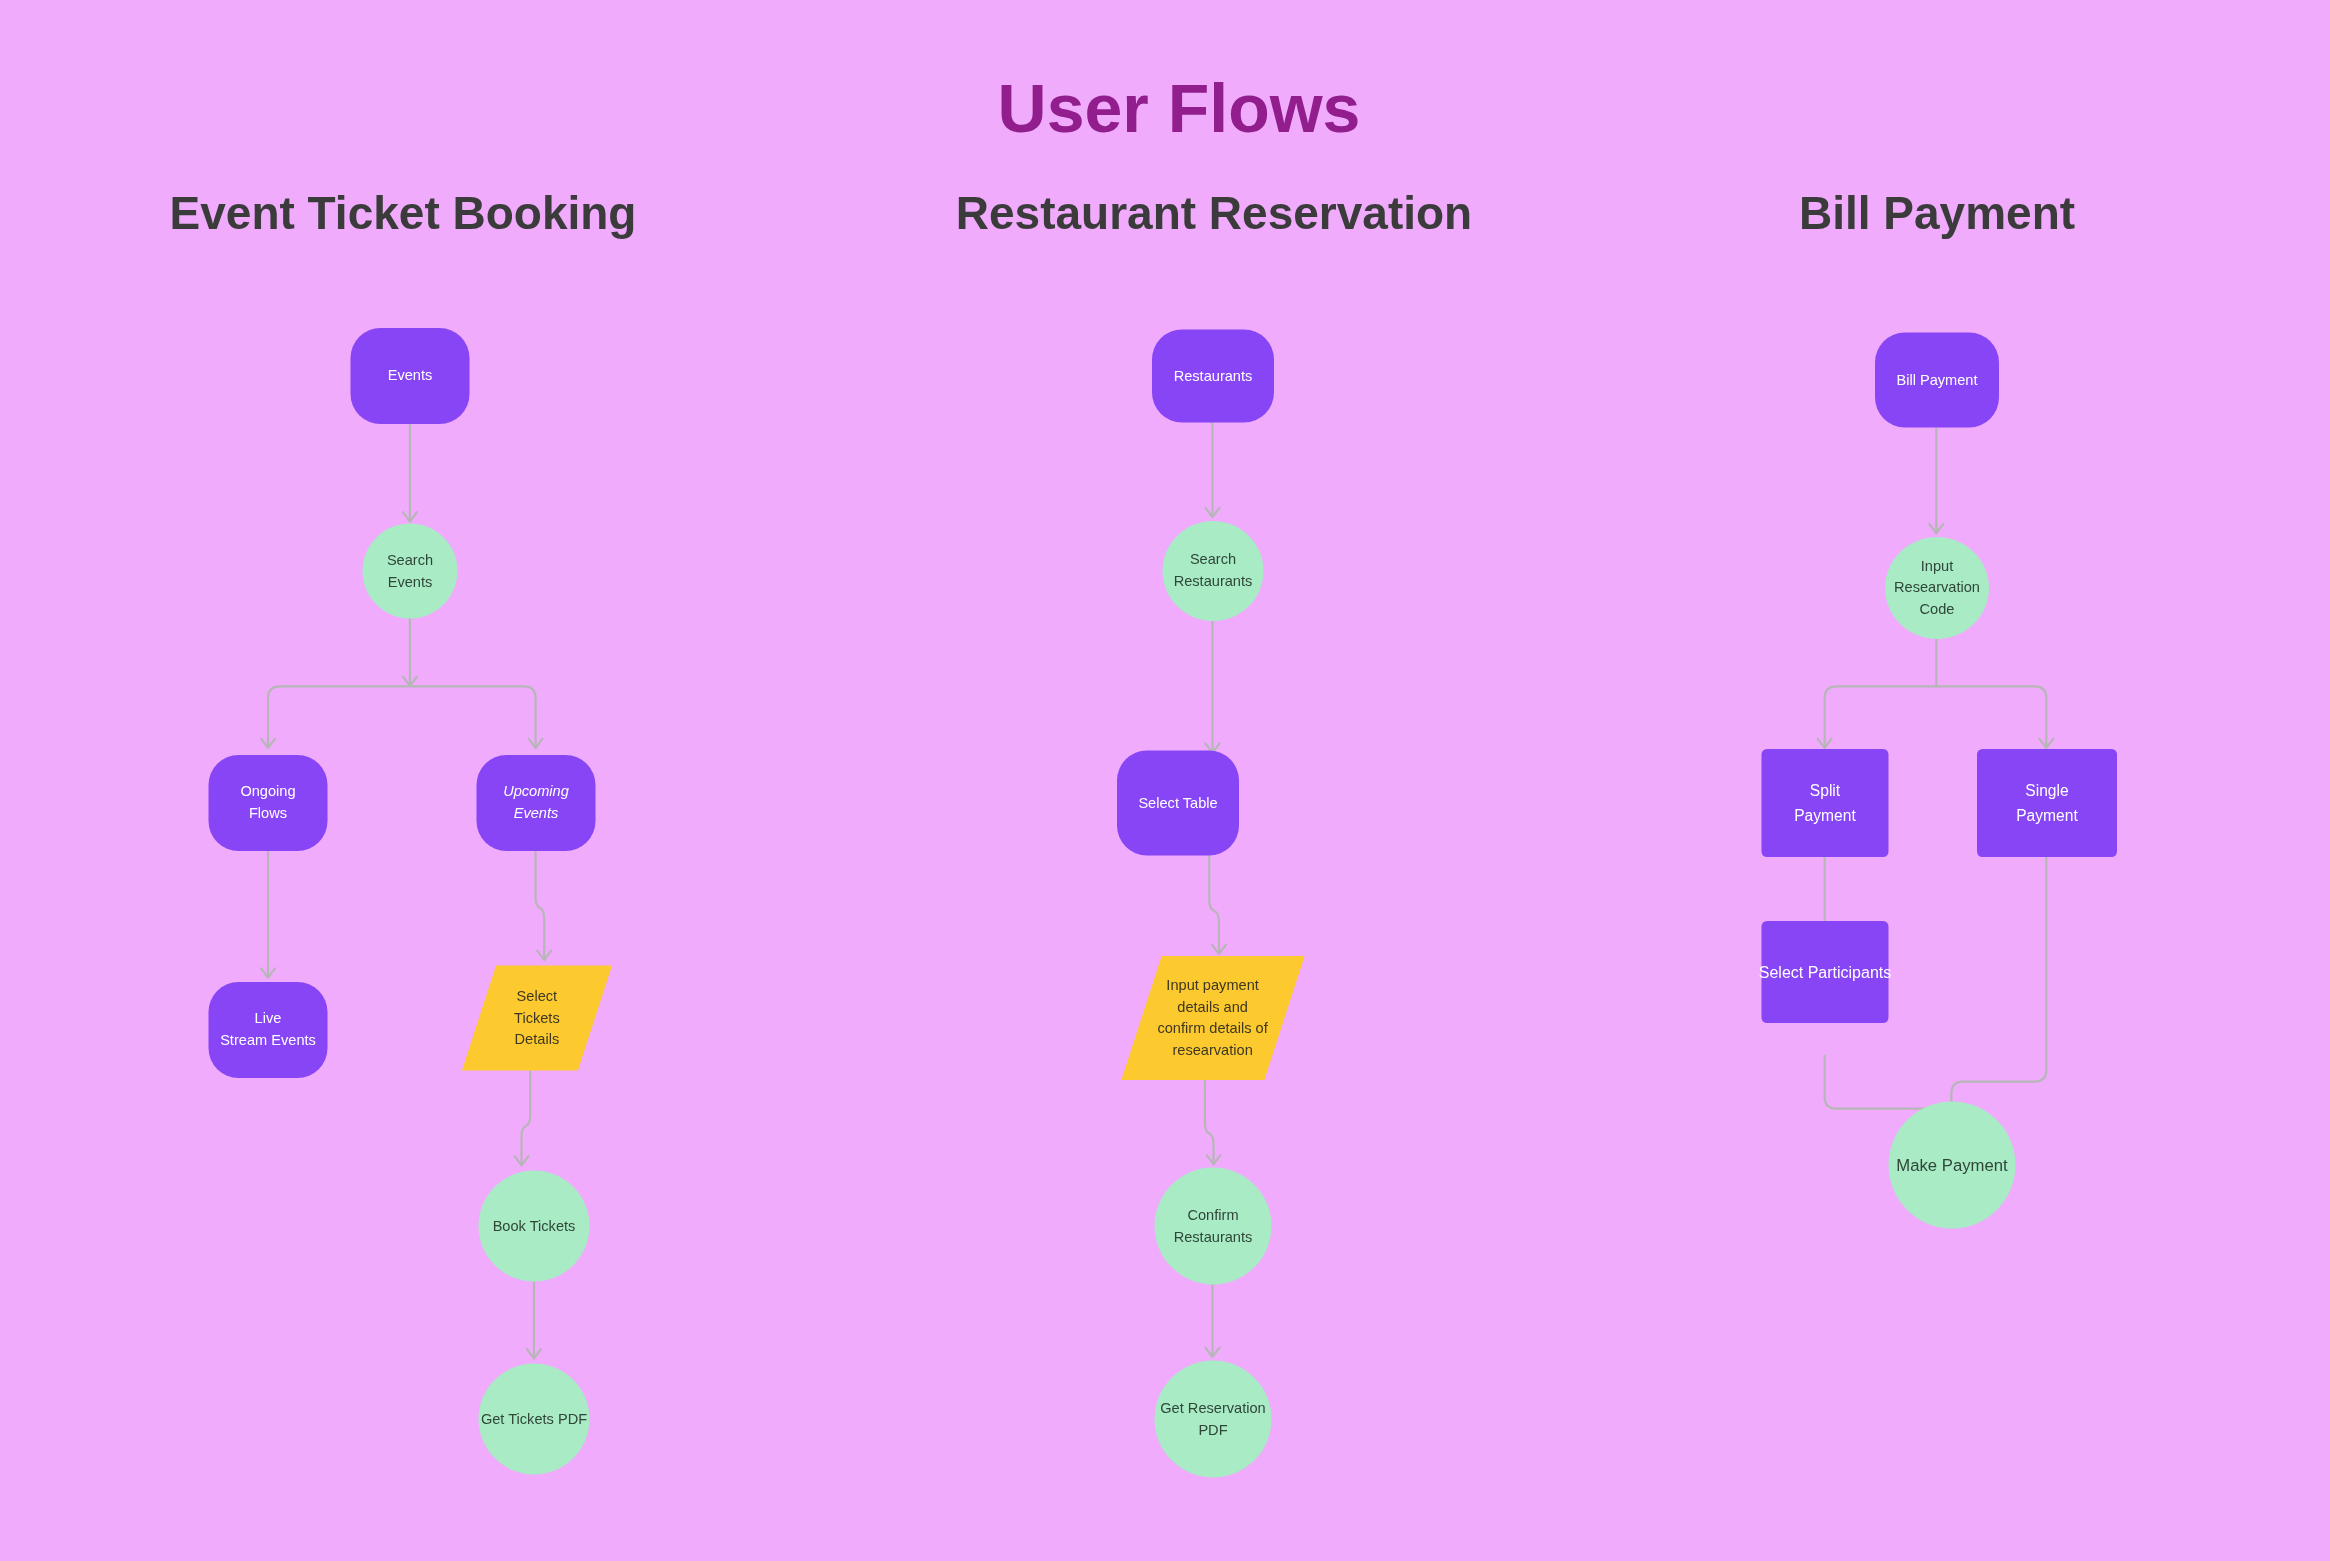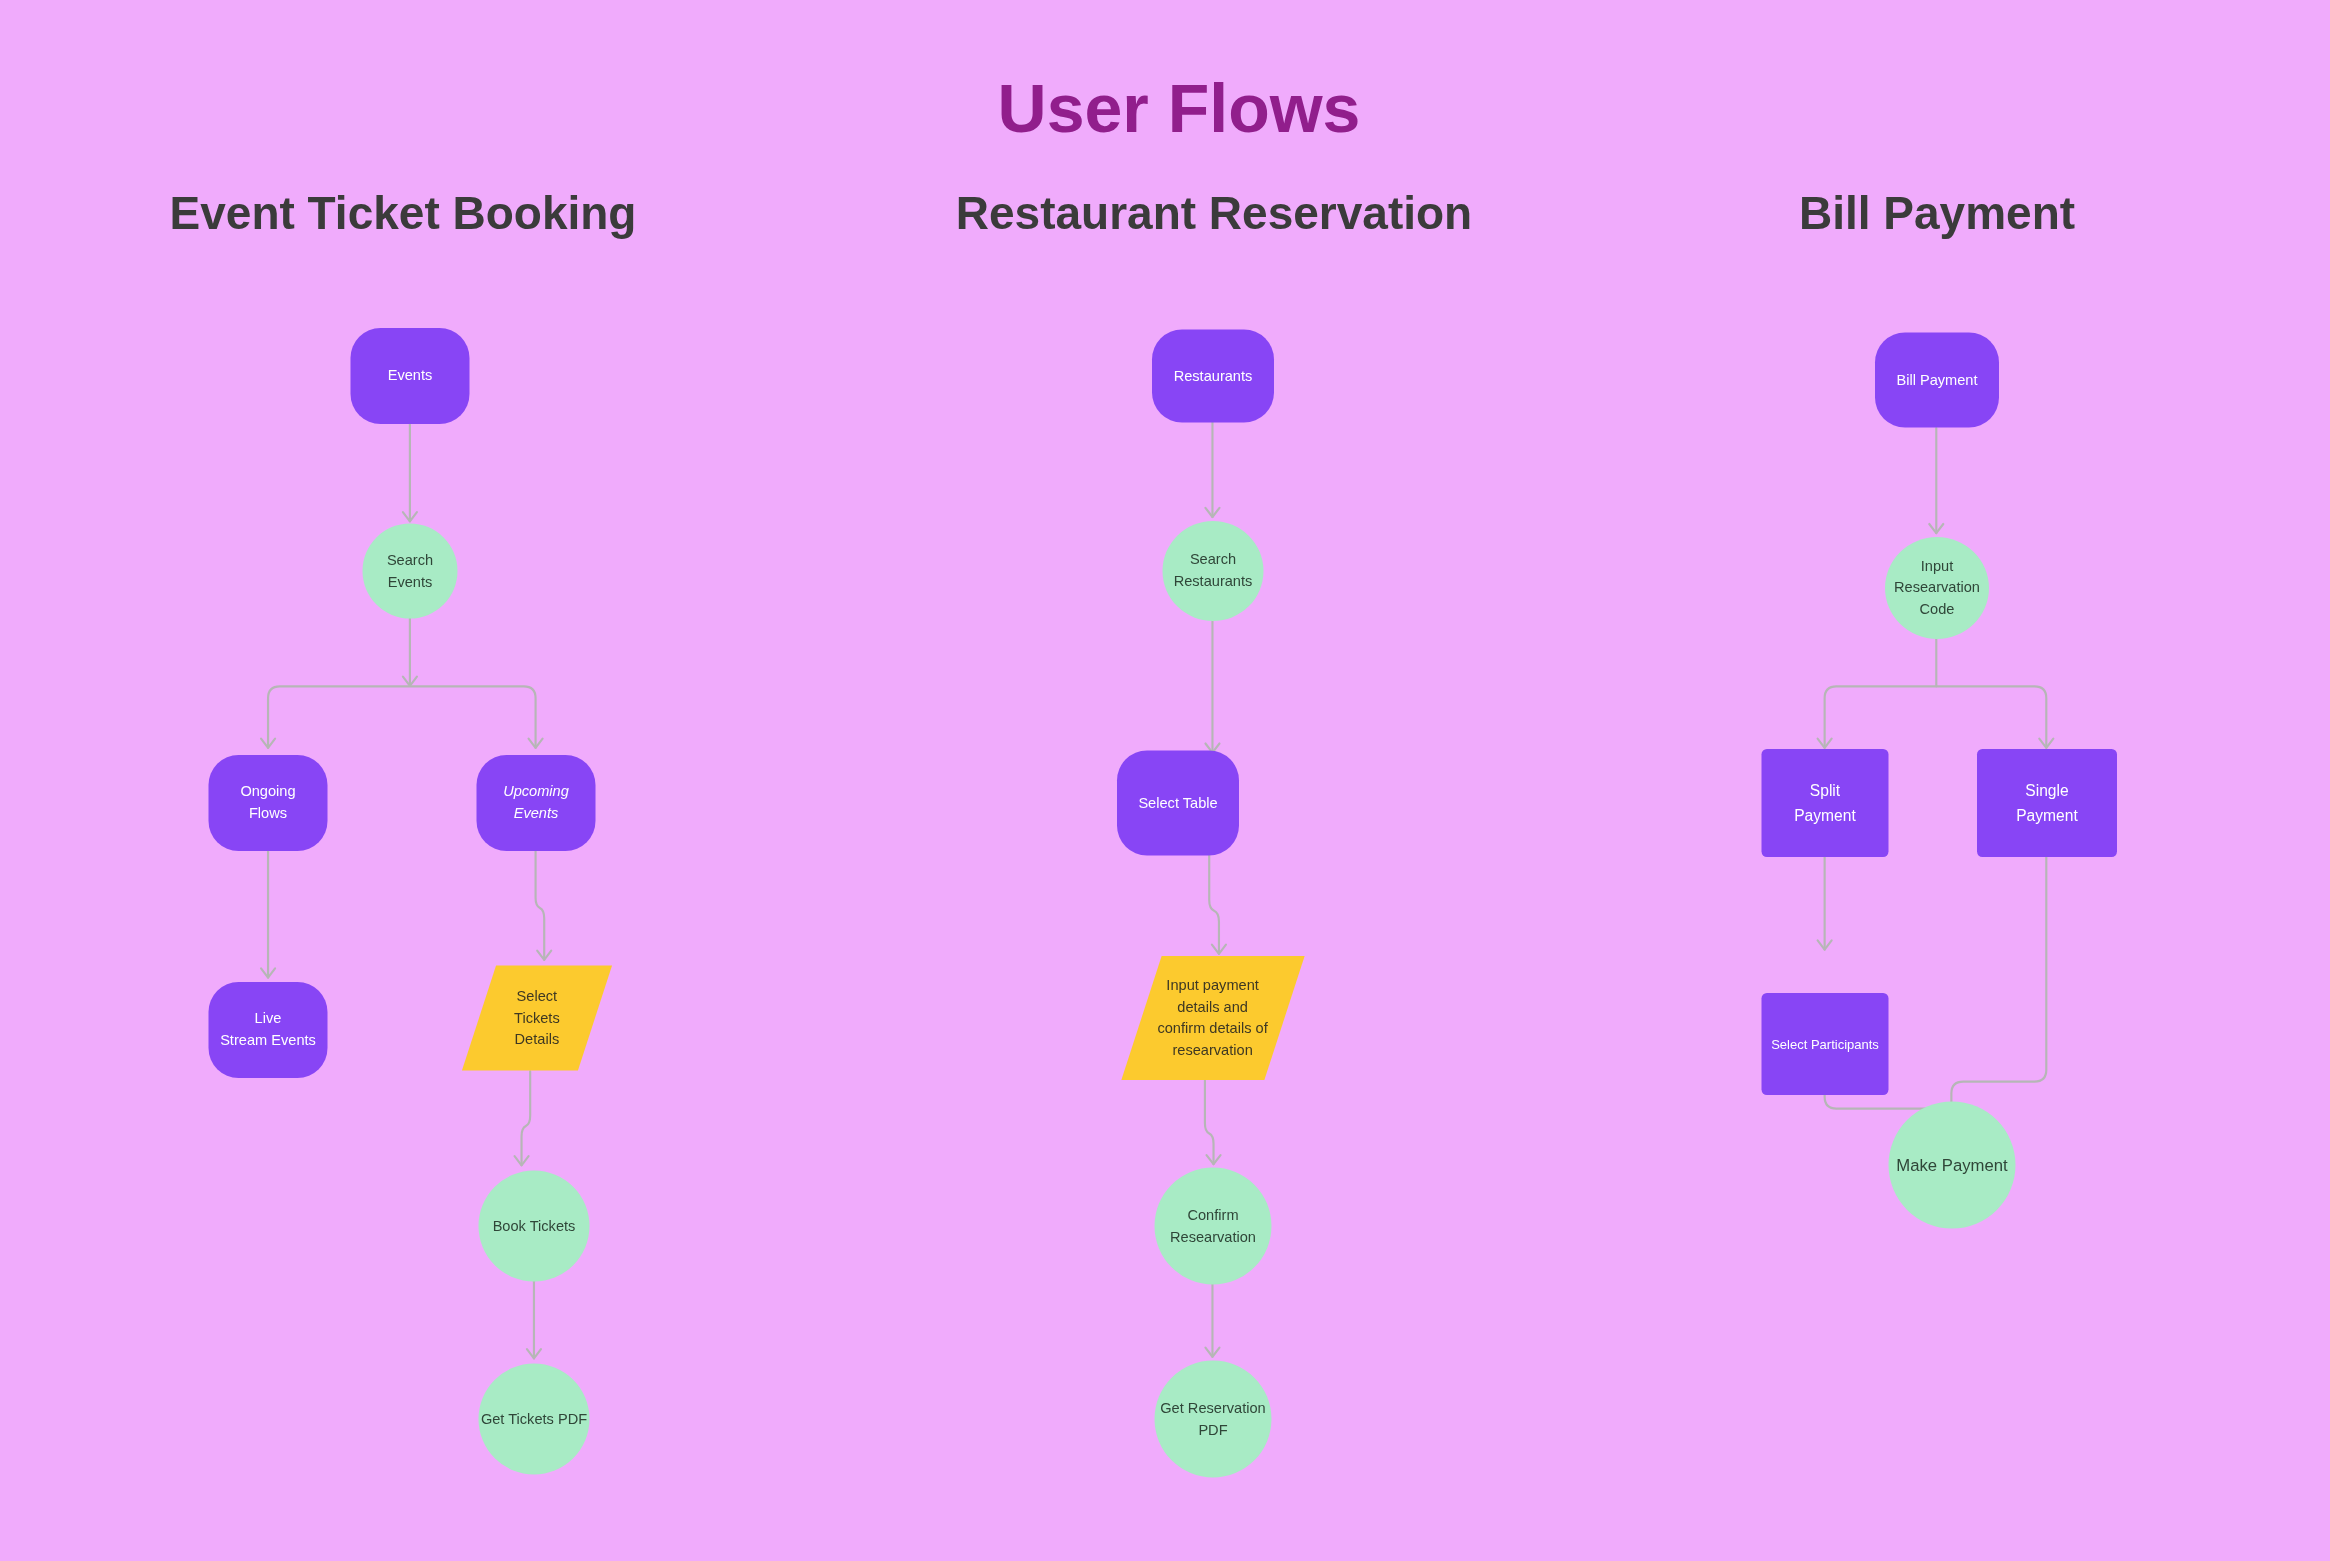--- a/index.html
+++ b/index.html
@@ -160,29 +160,29 @@
 
   <div class="node pill" style="left:1213px; top:376px; width:122px; height:93px;">Restaurants</div>
   <div class="node circle" style="left:1213px; top:571px; width:101px; height:100px;">Search
 Restaurants</div>
   <div class="node pill" style="left:1178px; top:803px; width:122px; height:105px;">Select Table</div>
   <div class="node para" style="left:1213px; top:1018px; width:143px; height:124px;"><span class="para-label">Input payment
 details and
 confirm details of
 researvation</span></div>
   <div class="node circle" style="left:1213px; top:1226px; width:117px; height:117px;">Confirm
-Researvation</div>
+Restaurants</div>
   <div class="node circle" style="left:1213px; top:1419px; width:117px; height:117px;">Get Reservation
 PDF</div>
 
   <div class="node pill" style="left:1937px; top:380px; width:124px; height:95px;">Bill Payment</div>
   <div class="node circle" style="left:1937px; top:588px; width:104px; height:102px;">Input
 Researvation
 Code</div>
   <div class="node rect3" style="left:1825px; top:803px; width:127px; height:108px;">Split
 Payment</div>
   <div class="node rect3" style="left:2047px; top:803px; width:140px; height:108px;">Single
 Payment</div>
-  <div class="node rect3 one-line" style="left:1825px; top:1044px; width:127px; height:102px; font-size:13px;">Select Participants</div>
+  <div class="node rect3 one-line" style="left:1825px; top:972px; width:127px; height:102px; font-size:16px;">Select Participants</div>
   <div class="node circle fs31" style="left:1952px; top:1165px; width:127px; height:127px;">Make Payment</div>
 
 </div>
 
 
 </body></html>

